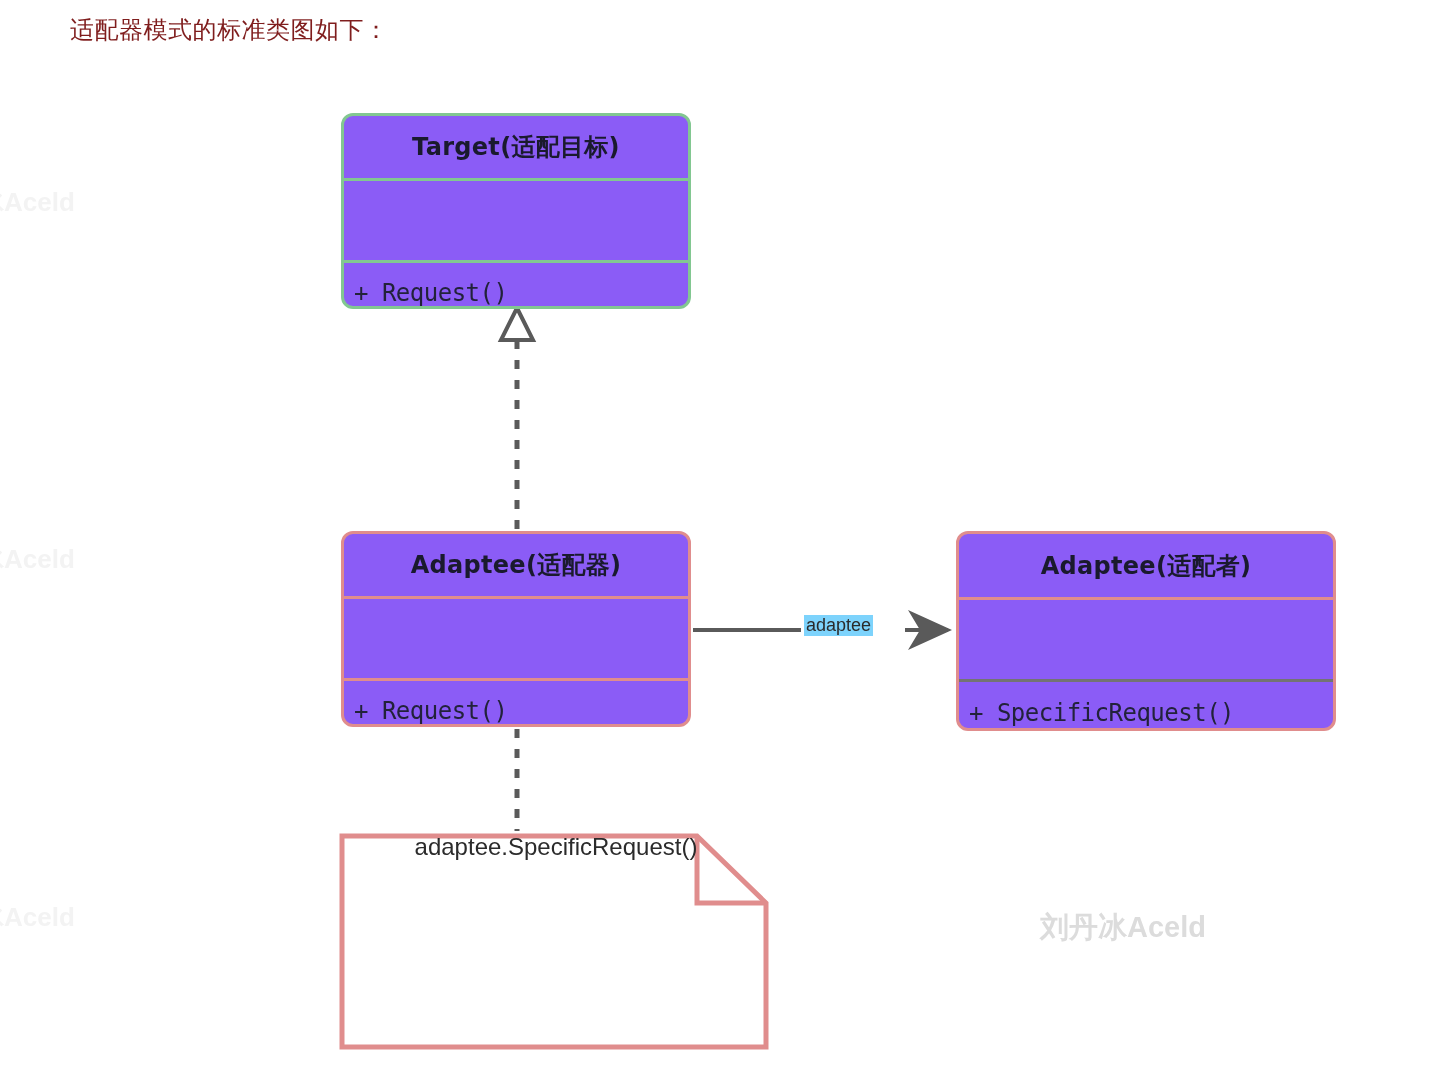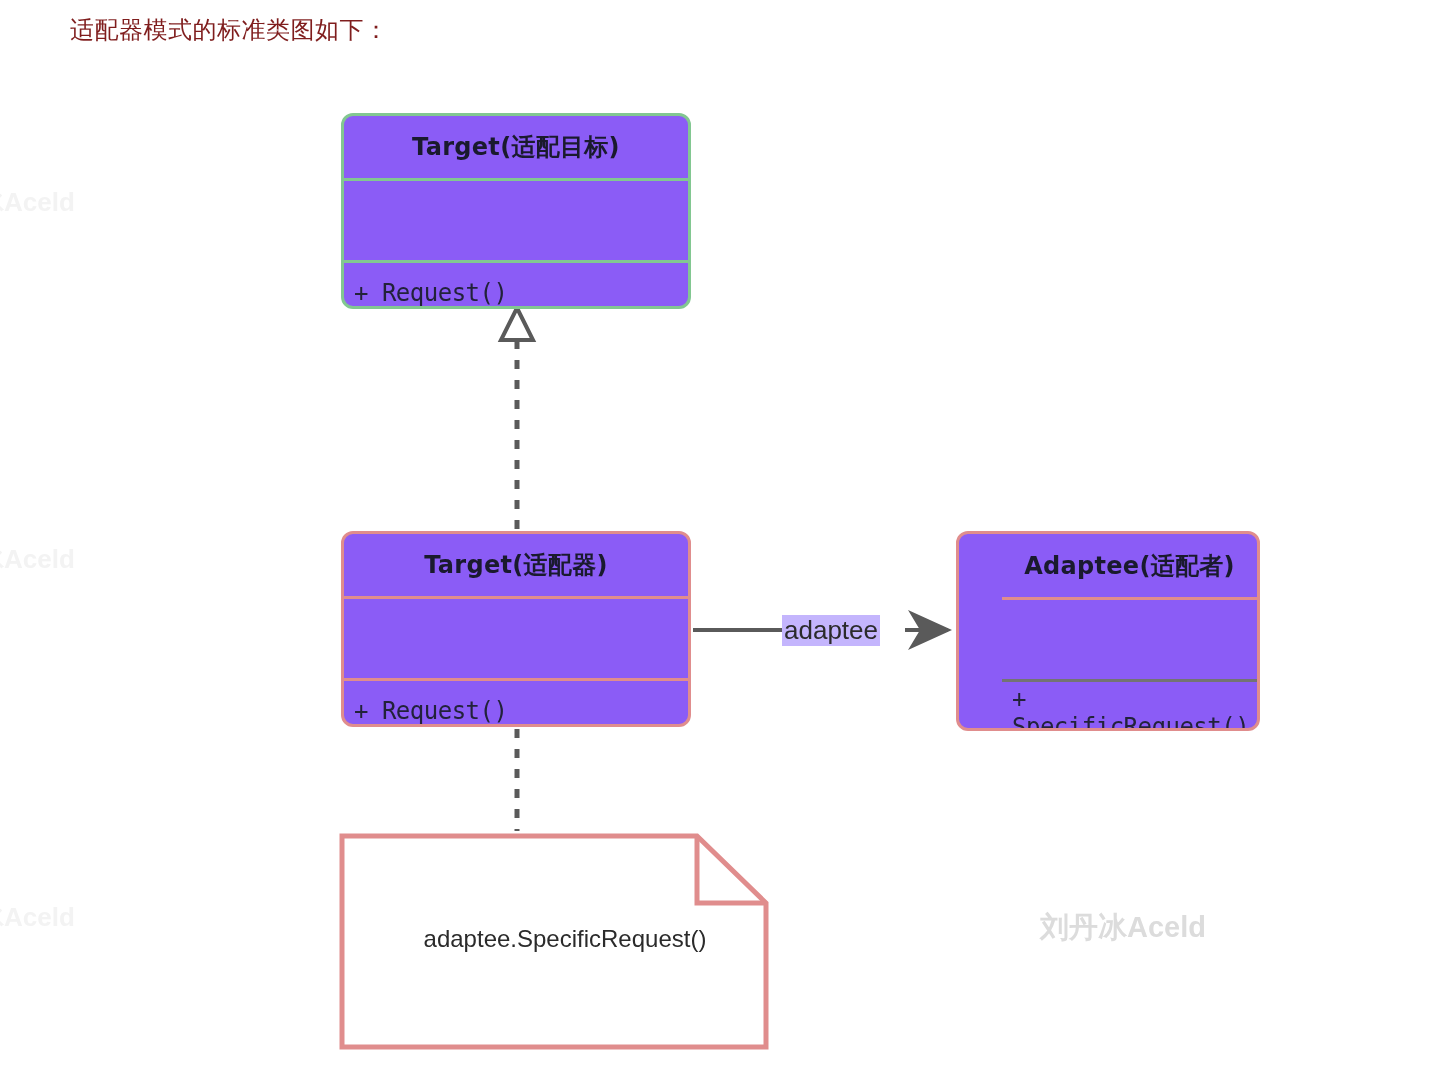--- a/index.html
+++ b/index.html
@@ -103,66 +103,64 @@
     border-color: #e08d8d;
   }
   #class-adapter .uml-title { height: 62px; }
   #class-adapter .uml-attrs { height: 66px; border-top: 3px solid #e08d8d; }
   #class-adapter .uml-ops   { height: 62px; border-top: 3px solid #e08d8d; }
 
   
   #class-adaptee {
     left: 956px;
     top: 531px;
-    width: 304px;
+    width: 380px;
     height: 200px;
     border-color: #e08d8d;
-    padding-left: 43px;
   }
   #class-adaptee .uml-title { height: 63px; }
   #class-adaptee .uml-attrs { height: 66px; border-top: 3px solid #e08d8d; }
   #class-adaptee .uml-ops   { height: 65px; border-top: 3px solid #737373; }
 
   
   #note-box {
     position: absolute;
     left: 339px;
     top: 833px;
     width: 430px;
     height: 217px;
   }
   #note-text {
     position: absolute;
-    left: 11px;
+    left: 2px;
     top: 0;
     width: 430px;
     text-align: center;
-    padding-top: 92px;
     font-size: 24px;
     color: #2b2b2b;
     box-sizing: border-box;
     pointer-events: none;
   }
 
   
   #connectors {
     position: absolute;
     left: 0;
     top: 0;
     width: 1456px;
     height: 1085px;
     pointer-events: none;
   }
   #assoc-label {
     position: absolute;
-    left: 782px;
+    left: 804px;
     top: 615px;
-    font-size: 26px;
+    font-size: 18px;
     color: #2b2b2b;
-    background: #c4b5fd;
+    background: #7dd3fc;
     padding: 0 2px;
     white-space: nowrap;
   }
 </style>
 </head>
 <body>
 
 <div id="page-heading">适配器模式的标准类图如下：</div>
 
 <div class="watermark" id="watermark-main">刘丹冰Aceld</div>
@@ -194,21 +192,21 @@
 
 <div id="assoc-label">adaptee</div>
 
 <div class="uml-class" id="class-target">
   <div class="uml-section uml-title">Target(适配目标)</div>
   <div class="uml-section uml-attrs"></div>
   <div class="uml-section uml-ops">+ Request()</div>
 </div>
 
 <div class="uml-class" id="class-adapter">
-  <div class="uml-section uml-title">Target(适配器)</div>
+  <div class="uml-section uml-title">Adaptee(适配器)</div>
   <div class="uml-section uml-attrs"></div>
   <div class="uml-section uml-ops">+ Request()</div>
 </div>
 
 <div class="uml-class" id="class-adaptee">
   <div class="uml-section uml-title">Adaptee(适配者)</div>
   <div class="uml-section uml-attrs"></div>
   <div class="uml-section uml-ops">+ SpecificRequest()</div>
 </div>
 

